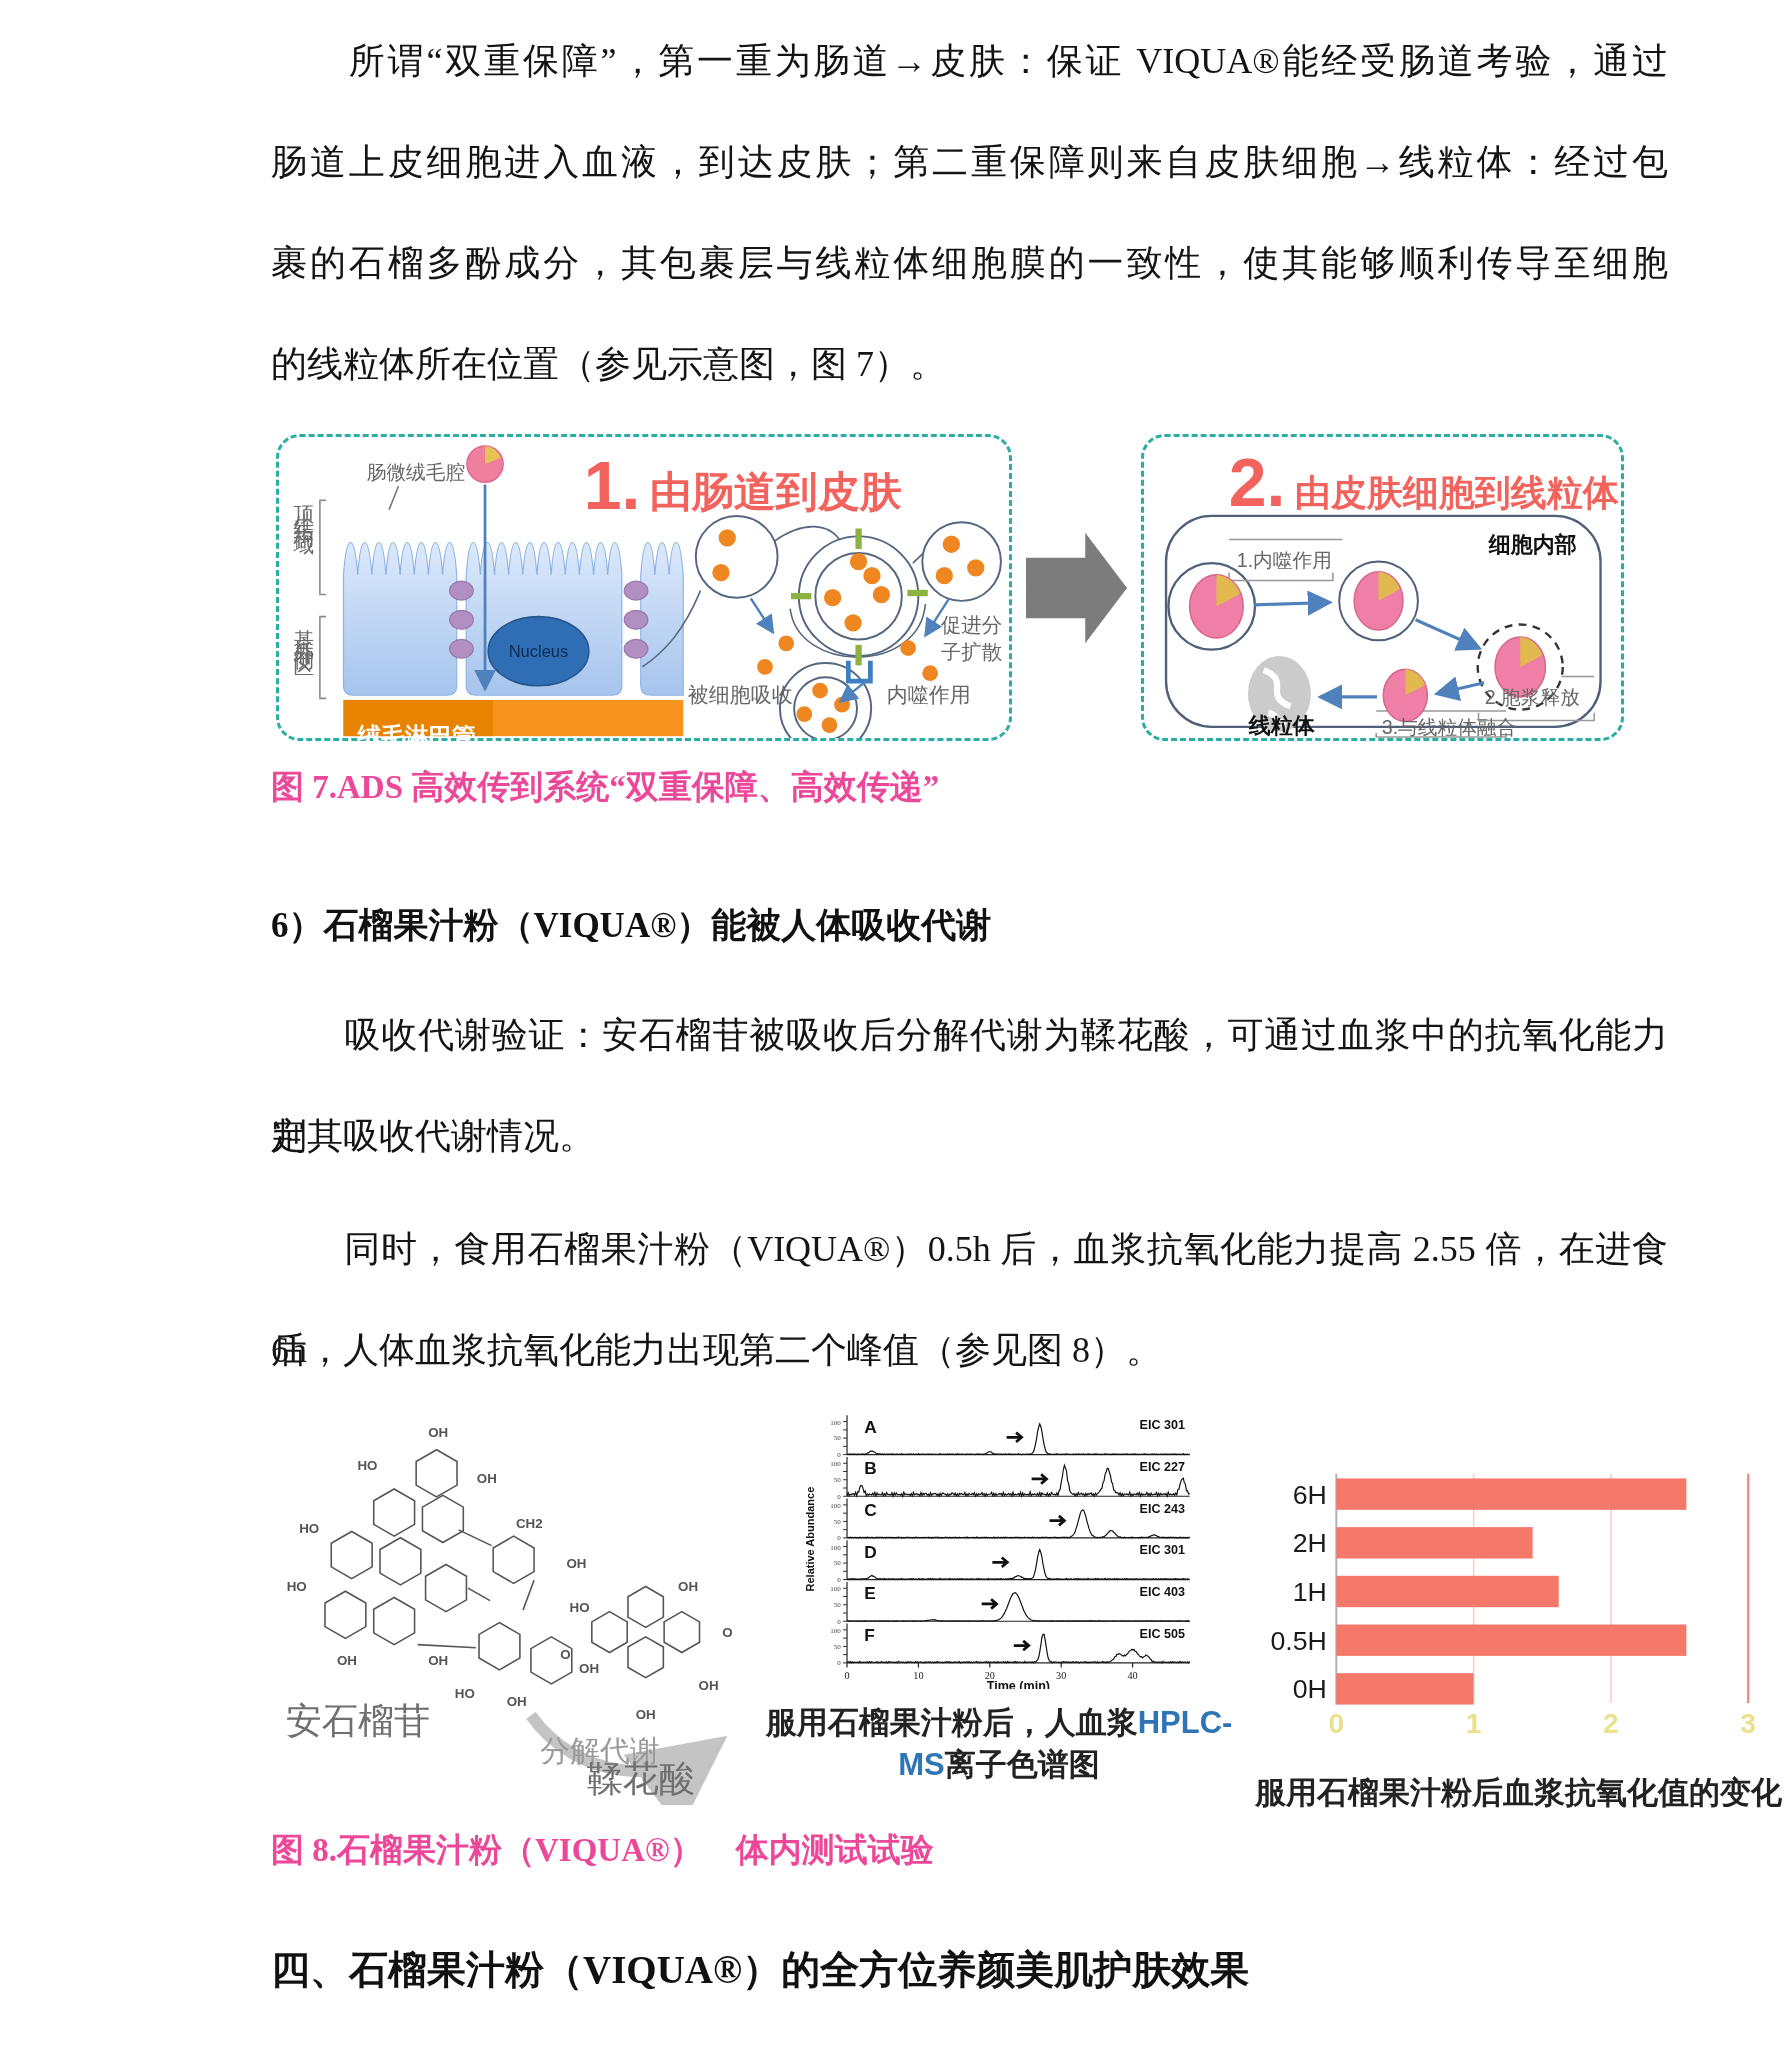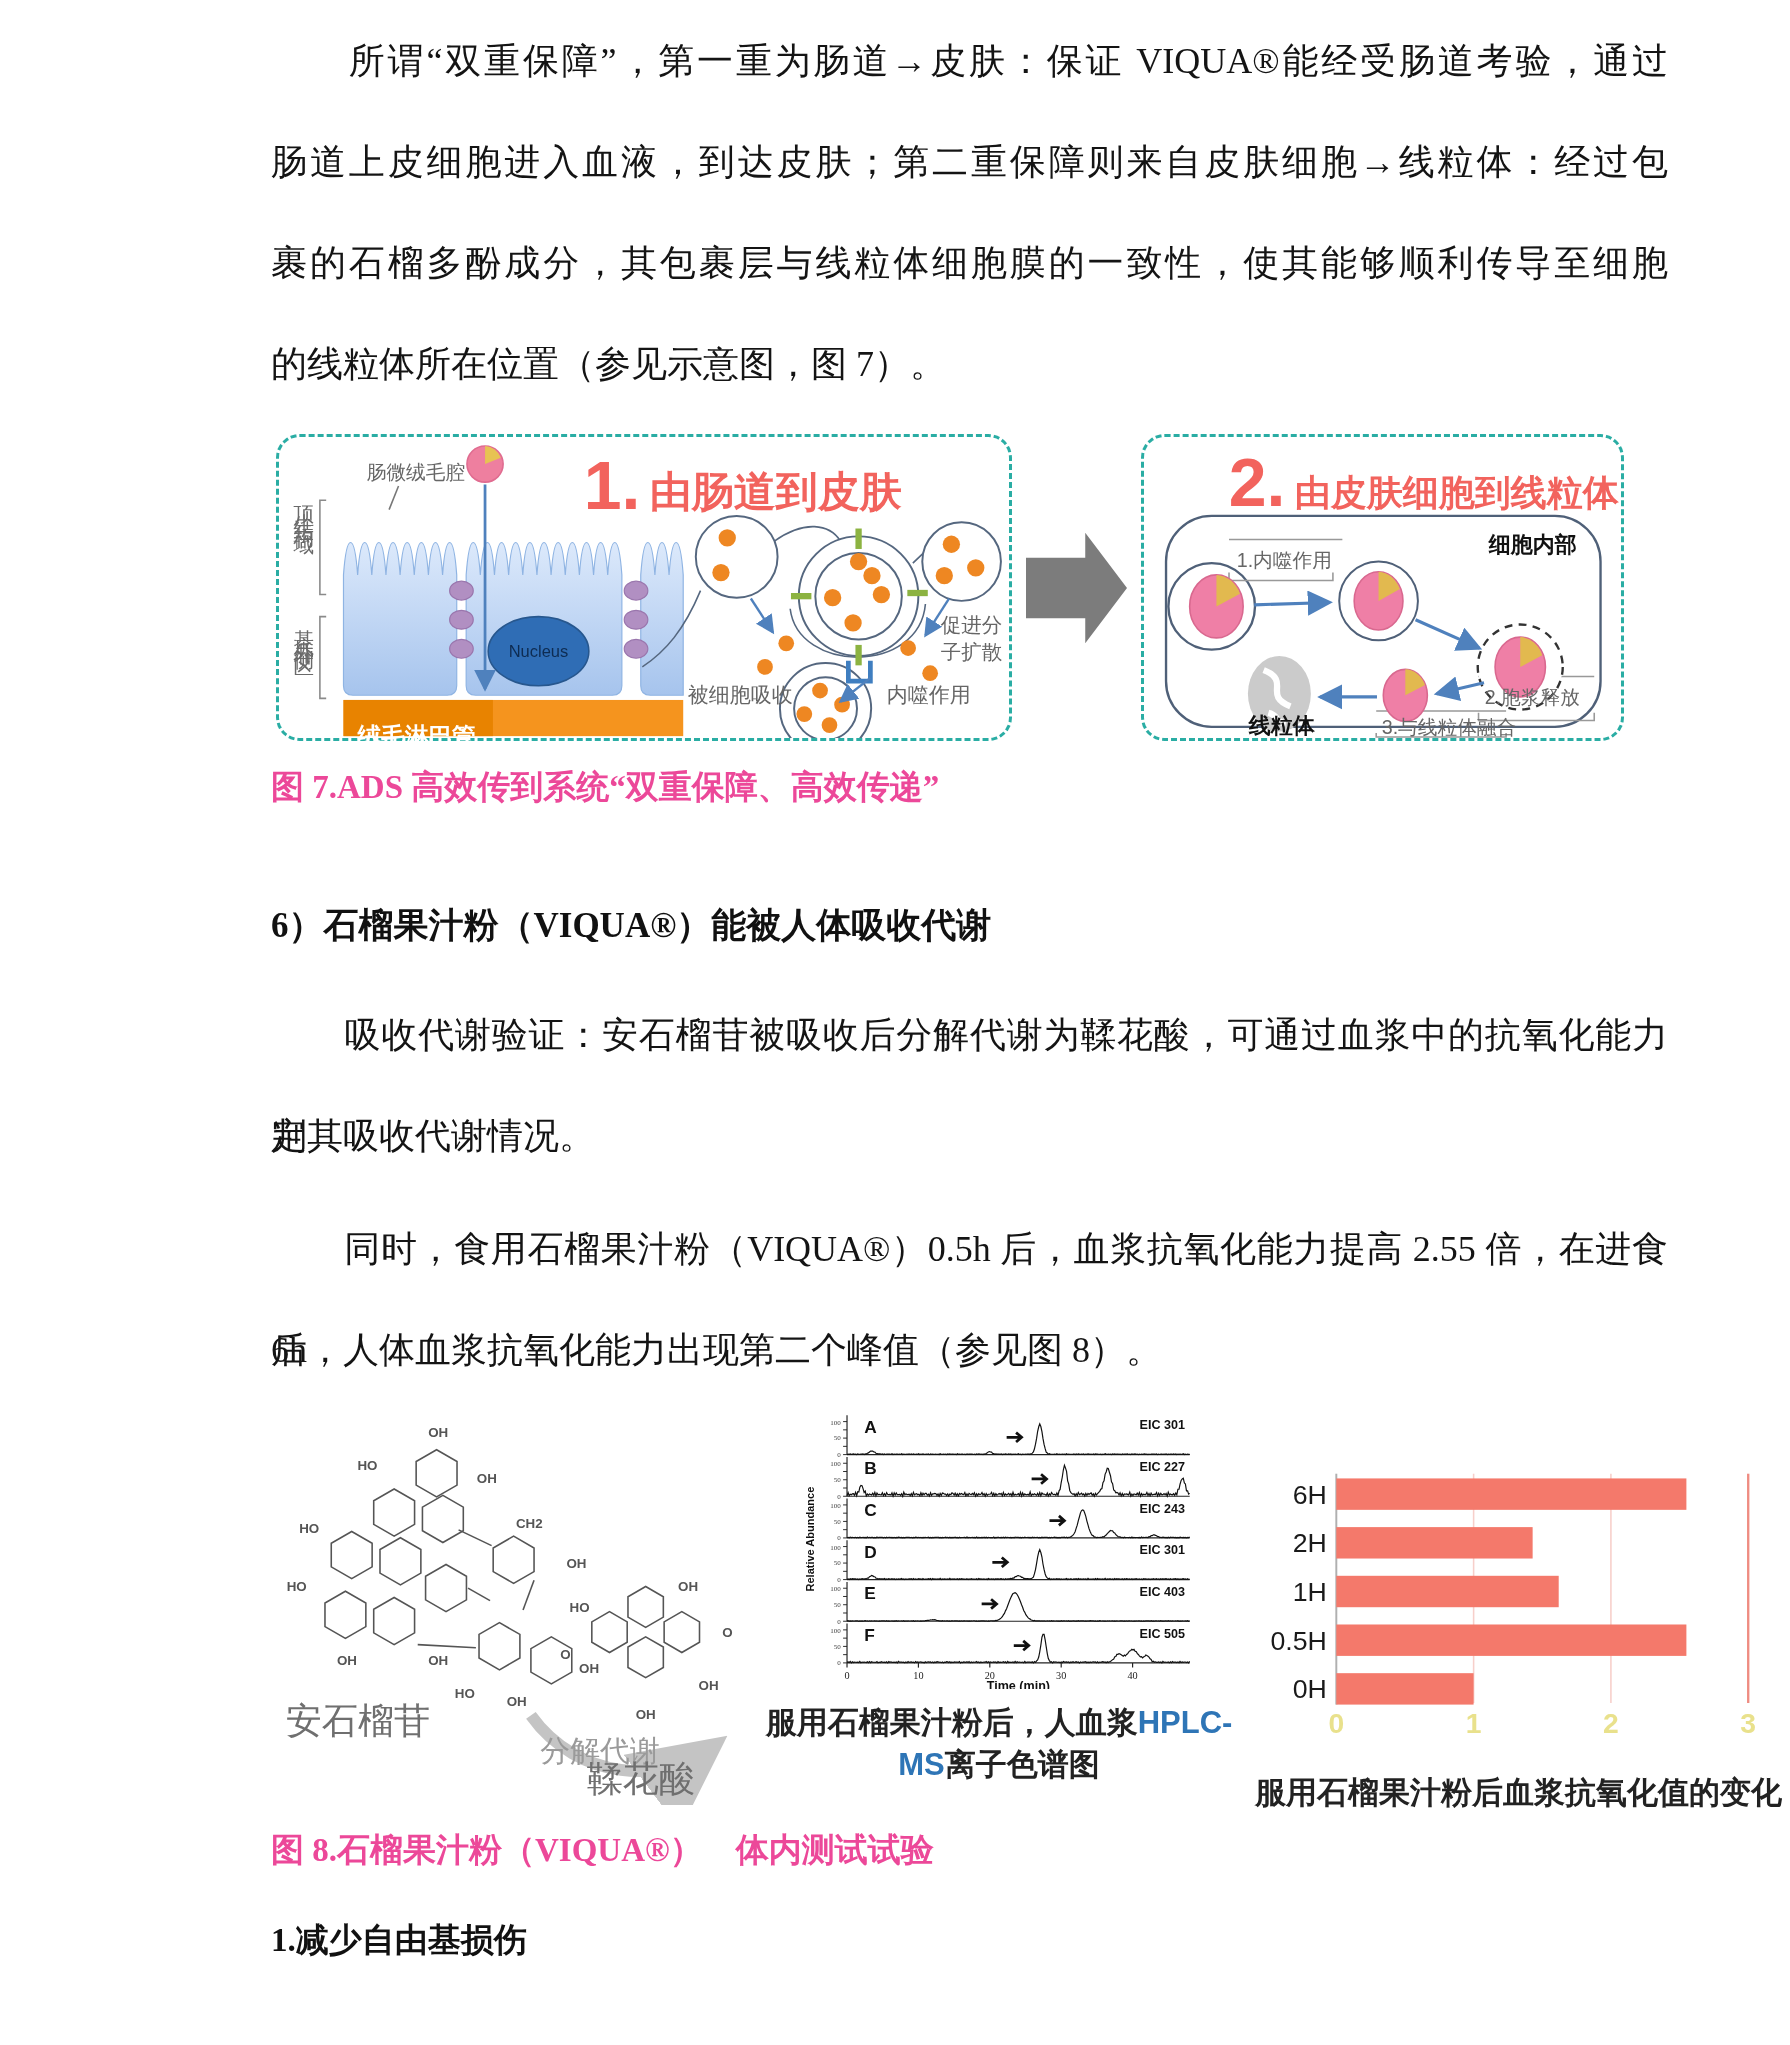--- a/index.html
+++ b/index.html
@@ -414,16 +414,17 @@
           <text x="292.8387096774194" y="336" text-anchor="middle" font-size="36" font-weight="bold" fill="#e9e18c" font-family="Liberation Sans,sans-serif">1</text>
           <text x="467.6774193548387" y="336" text-anchor="middle" font-size="36" font-weight="bold" fill="#e9e18c" font-family="Liberation Sans,sans-serif">2</text>
           <text x="642.516129032258" y="336" text-anchor="middle" font-size="36" font-weight="bold" fill="#e9e18c" font-family="Liberation Sans,sans-serif">3</text>
         </svg>
       <div class="fig8-cap bar-cap">服用石榴果汁粉后血浆抗氧化值的变化</div>
     </div>
   </div>
 
   <div class="figcap" style="margin-top:14px;">图 8.石榴果汁粉（VIQUA®）　体内测试试验</div>
 
+  <div class="h4">四、石榴果汁粉（VIQUA®）的全方位养颜美肌护肤效果</div>
   <div class="h41">1.减少自由基损伤</div>
 
 </div>
 
 
 </body></html>

